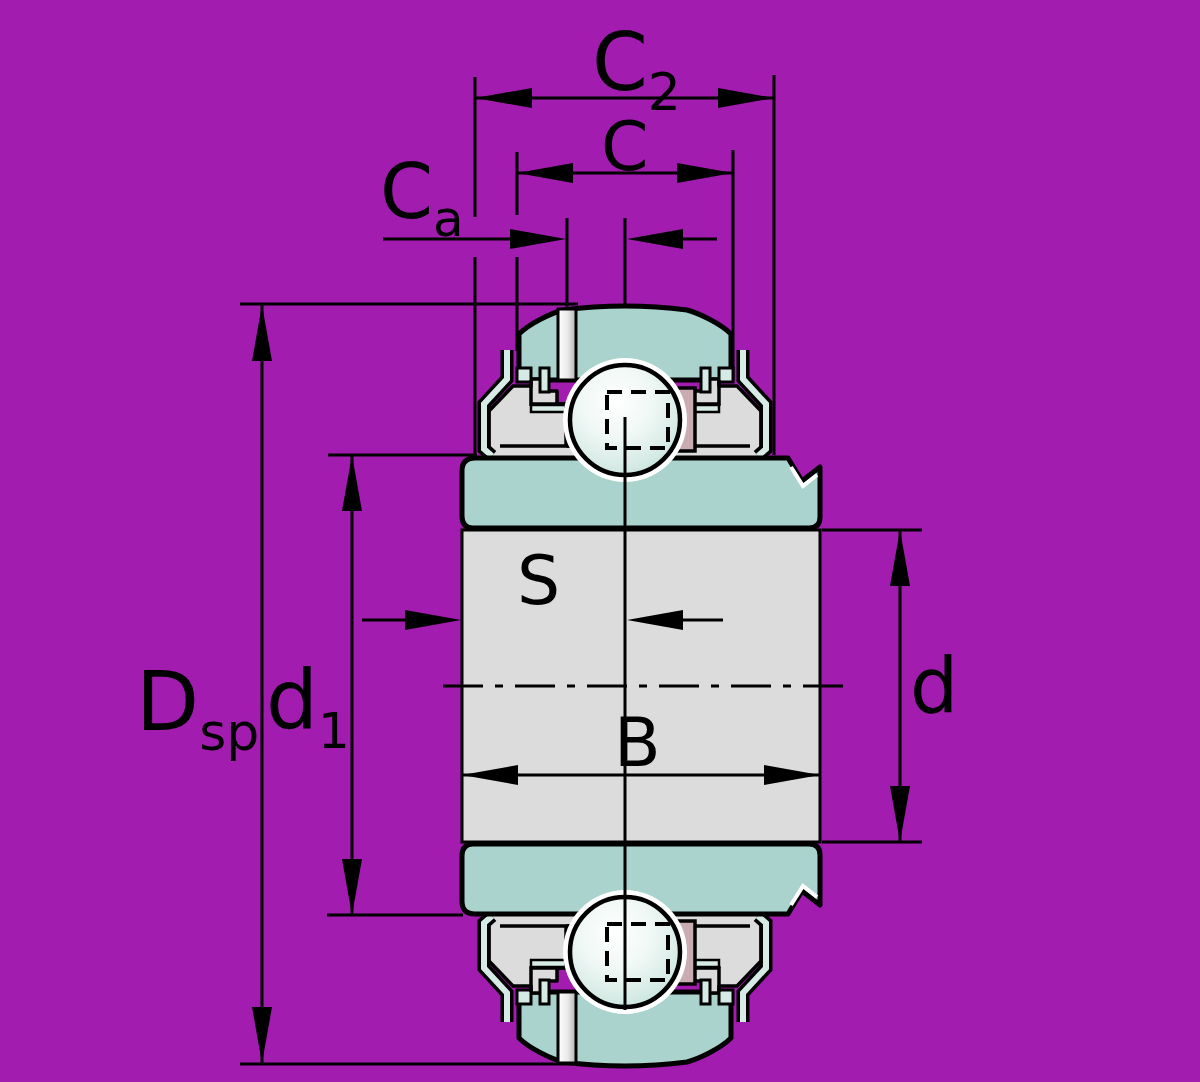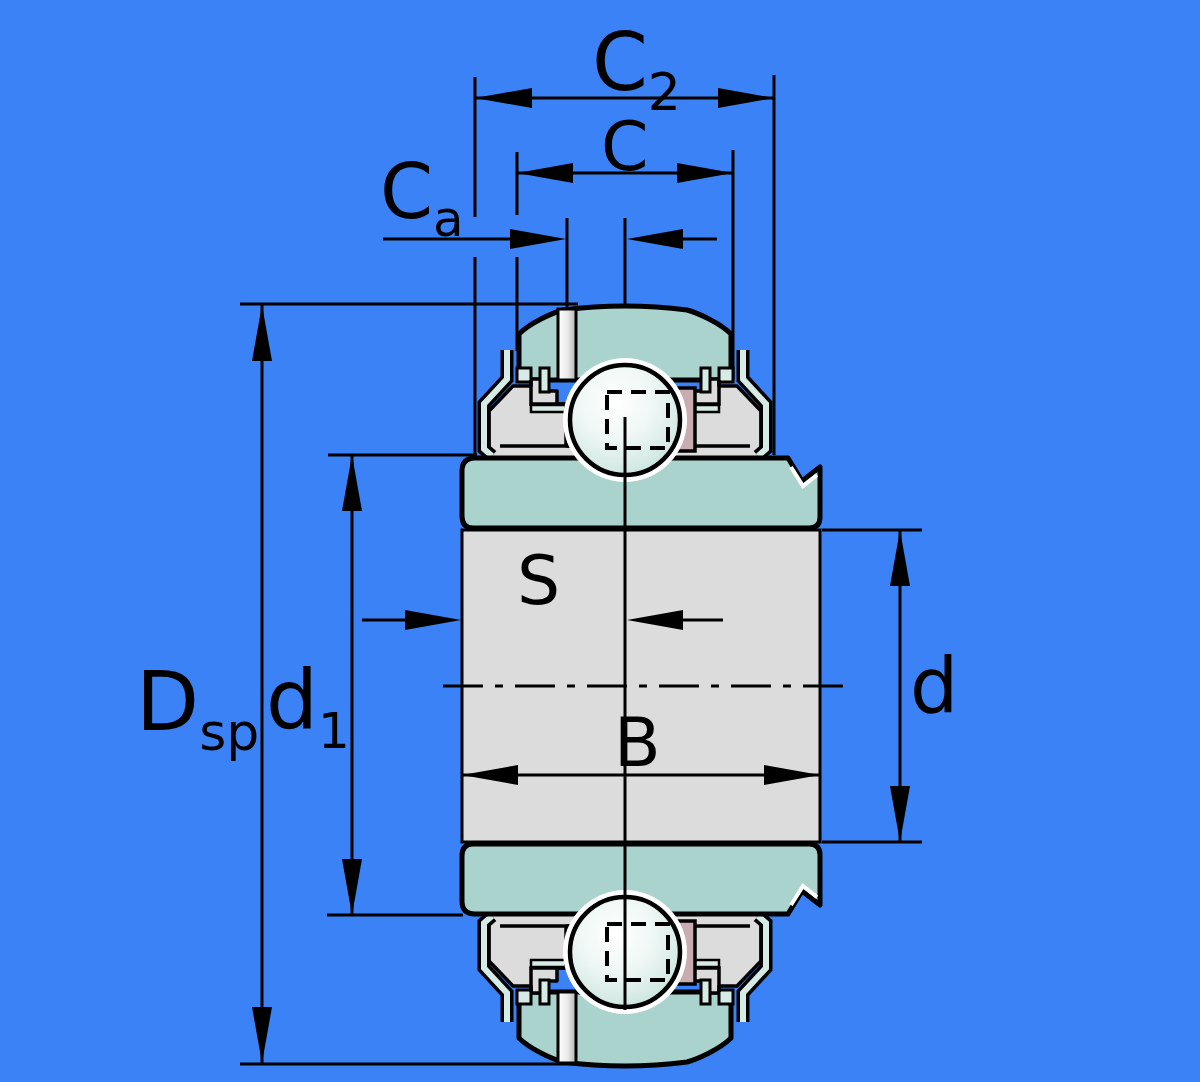--- a/index.html
+++ b/index.html
@@ -1,16 +1,16 @@
 <!DOCTYPE html>
 <html><head>
 <meta charset="utf-8">
 <style>
   html,body{margin:0;padding:0;background:#ffffff;}
-  .stage{width:1200px;height:1082px;position:relative;background:#3b82f6;overflow:hidden;}
+  .stage{width:1200px;height:1082px;position:relative;background:#a21caf;overflow:hidden;}
   svg{display:block;}
   text{font-family:"DejaVu Sans","Liberation Sans",sans-serif;}
   .lbl-lg{font-size:80px;}
   .lbl-xl{font-size:82px;}
   .lbl-md{font-size:68px;}
   .lbl-d{font-size:76px;}
   .lbl-ca{font-size:76px;}
   .sub{font-size:52px;}
   .sub-s{font-size:50px;}
 </style>

